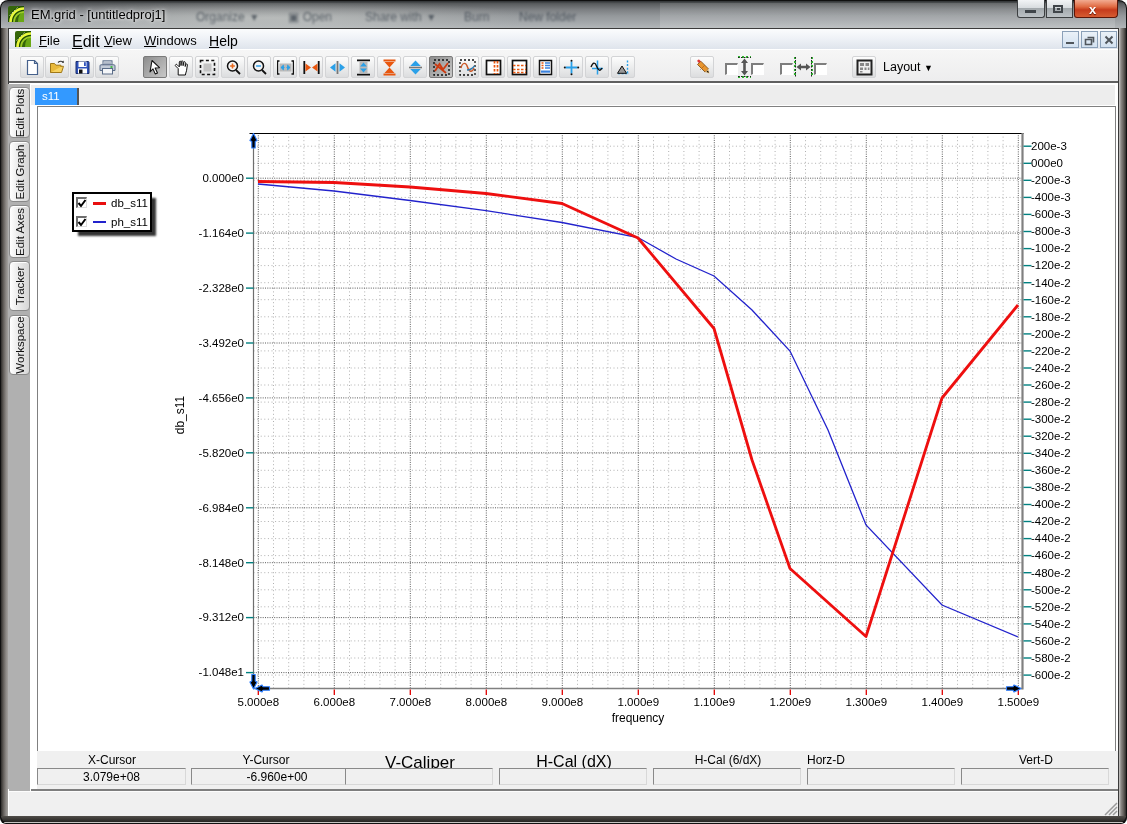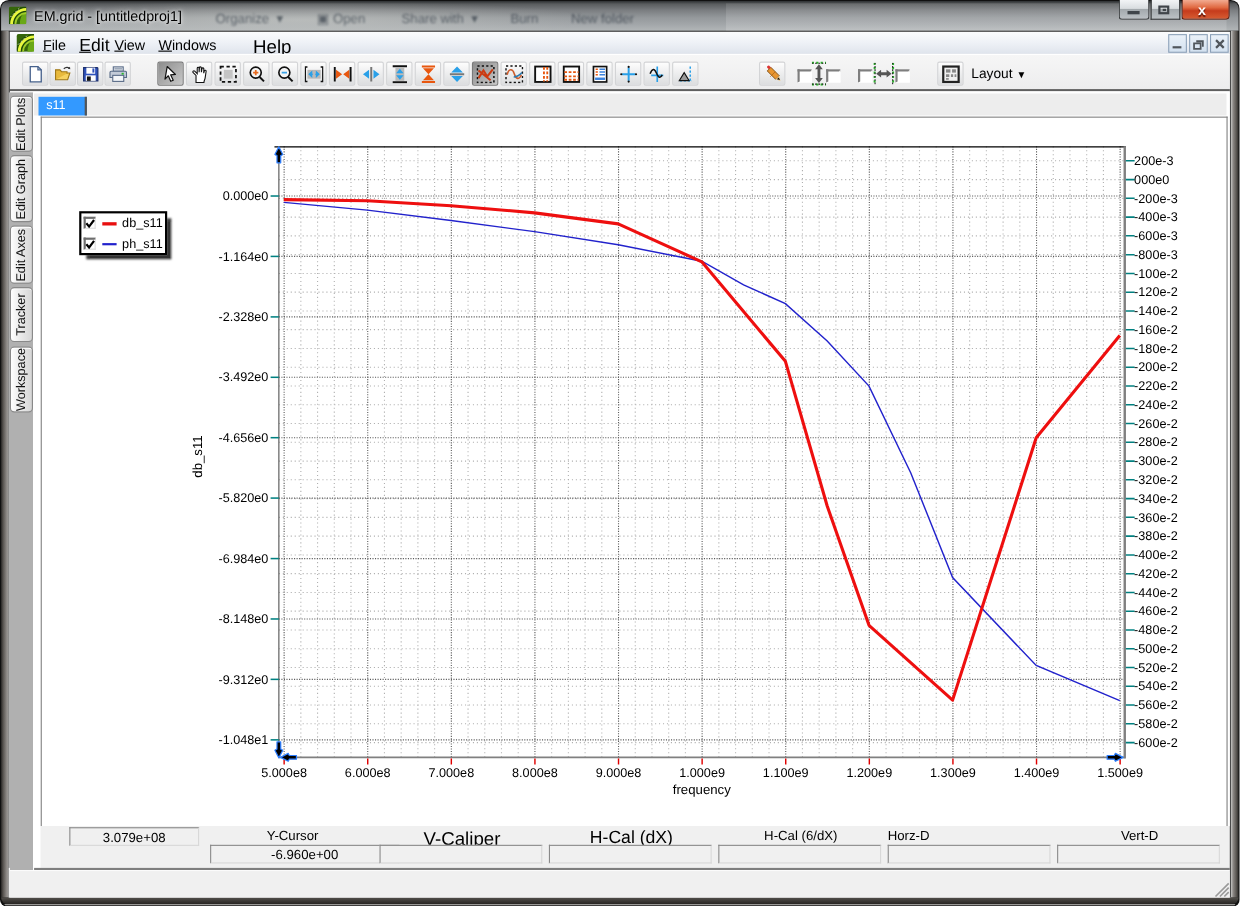--- a/index.html
+++ b/index.html
@@ -72,21 +72,21 @@
         <path d="M16 0 L16 16 L10 16 A 14 14 0 0 1 16 4 Z" fill="#6aa816"></path>
         <path d="M0 16 A 16 16 0 0 1 16 0 L 16 5 A 11 11 0 0 0 5 16 Z" fill="#1e4a06"></path>
         <path d="M2.5 16 A 13.5 13.5 0 0 1 16 2.5" fill="none" stroke="#e8f83e" stroke-width="2.6"></path>
         <path d="M6 16 A 10 10 0 0 1 16 6" fill="none" stroke="#9ecc28" stroke-width="1.6"></path>
         <path d="M1.5 9.5 L 9.5 1.5" fill="none" stroke="#f0f0e0" stroke-width="0.8" stroke-dasharray="1.5 1.8"></path>
       </svg></div>
 <div style="position:absolute;left:39px;top:33px;font-size:13px;color:#000;"><u>F</u>ile</div>
 <div style="position:absolute;left:72px;top:33px;font-size:16px;color:#000;"><u>E</u>dit</div>
 <div style="position:absolute;left:104px;top:33px;font-size:13px;color:#000;"><u>V</u>iew</div>
 <div style="position:absolute;left:144px;top:33px;font-size:13px;color:#000;"><u>W</u>indows</div>
-<div style="position:absolute;left:209px;top:33px;font-size:17px;color:#000;margin-left:21px;"><u>H</u>elp</div>
+<div style="position:absolute;left:209px;top:33px;font-size:14px;color:#000;"><u>H</u>elp</div>
 
 <div style="position:absolute;left:1062px;top:31px;width:17px;height:17px;background:linear-gradient(180deg,#eaf1f8,#d3e1f0);border:1px solid #8ba0b8;"></div>
 <div style="position:absolute;left:1081px;top:31px;width:17px;height:17px;background:linear-gradient(180deg,#eaf1f8,#d3e1f0);border:1px solid #8ba0b8;"></div>
 <div style="position:absolute;left:1100px;top:31px;width:17px;height:17px;background:linear-gradient(180deg,#eaf1f8,#d3e1f0);border:1px solid #8ba0b8;"></div>
 <div style="position:absolute;left:1066px;top:42px;width:8px;height:2px;background:#50565c;"></div>
 <svg style="position:absolute;left:1084px;top:34px" width="12" height="12" viewBox="0 0 12 12">
       <path d="M3.5 3.5h6v5M1.5 5.5h6v5h-6z" fill="none" stroke="#50565c" stroke-width="1.6"></path>
     </svg>
 <svg style="position:absolute;left:1103px;top:34px" width="12" height="12" viewBox="0 0 12 12">
       <path d="M2.5 2.5l7 7M9.5 2.5l-7 7" stroke="#50565c" stroke-width="2"></path>
@@ -539,21 +539,21 @@
 <div style="position:absolute;left:76px;top:216px;width:11px;height:11px;background:#fff;
   border-top:2px solid #6e6e6e;border-left:2px solid #6e6e6e;border-bottom:1px solid #ddd;border-right:1px solid #ddd;"></div>
 <svg style="position:absolute;left:76px;top:216px;" width="12" height="12" viewBox="0 0 12 12">
       <path d="M2.5 6l2.5 3 4.5-6" fill="none" stroke="#000" stroke-width="2"></path>
     </svg>
 <div style="position:absolute;left:93px;top:221px;width:13px;height:1.5px;background:#2222cc;"></div>
 <div style="position:absolute;left:111px;top:216px;font-size:11.5px;color:#000;">ph_s11</div>
 
 <div style="position:absolute;left:37px;top:751px;width:1079px;height:40px;background:#f0f0f0;"></div>
 <div style="position:absolute;left:37px;top:753px;width:150px;text-align:center;font-size:12px;color:#000;">X-Cursor</div>
-<div class="tfield" style="left:37px;top:752px;width:118px;margin-left:26px;">3.079e+08</div>
+<div class="tfield" style="left:37px;top:768px;width:149px;">3.079e+08</div>
 <div style="position:absolute;left:191px;top:753px;width:150px;text-align:center;font-size:12px;color:#000;">Y-Cursor</div>
 <div class="tfield" style="left:191px;top:768px;width:172px;">-6.960e+00</div>
 <div style="position:absolute;left:345px;top:753px;width:150px;text-align:center;font-size:17px;color:#000;">V-Caliper</div>
 <div class="tfield" style="left:345px;top:768px;width:148px;"></div>
 <div style="position:absolute;left:499px;top:753px;width:150px;text-align:center;font-size:16px;color:#000;">H-Cal (dX)</div>
 <div class="tfield" style="left:499px;top:768px;width:148px;"></div>
 <div style="position:absolute;left:653px;top:753px;width:150px;text-align:center;font-size:12px;color:#000;">H-Cal (6/dX)</div>
 <div class="tfield" style="left:653px;top:768px;width:148px;"></div>
 <div style="position:absolute;left:807px;top:753px;width:150px;text-align:left;font-size:12px;color:#000;">Horz-D</div>
 <div class="tfield" style="left:807px;top:768px;width:148px;"></div>

